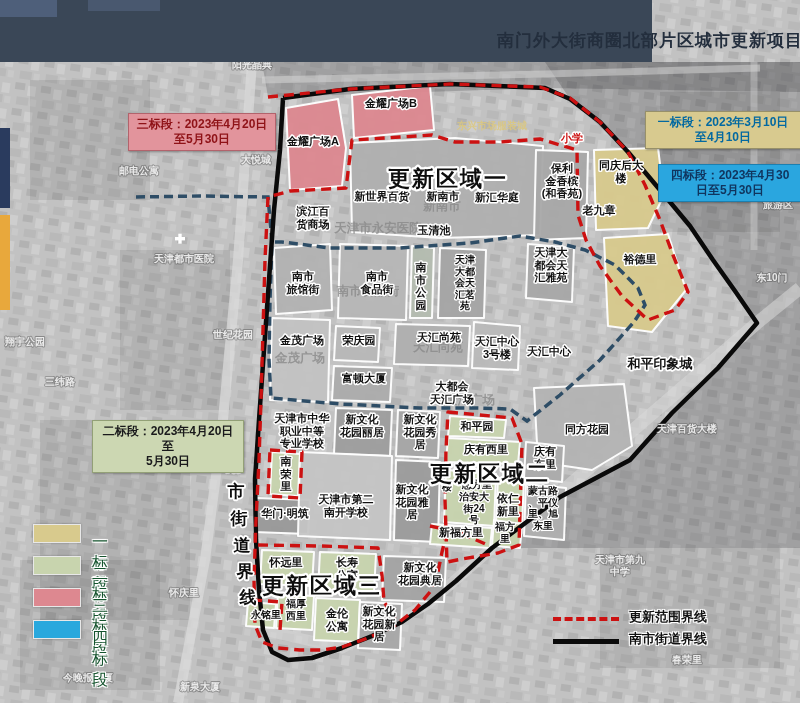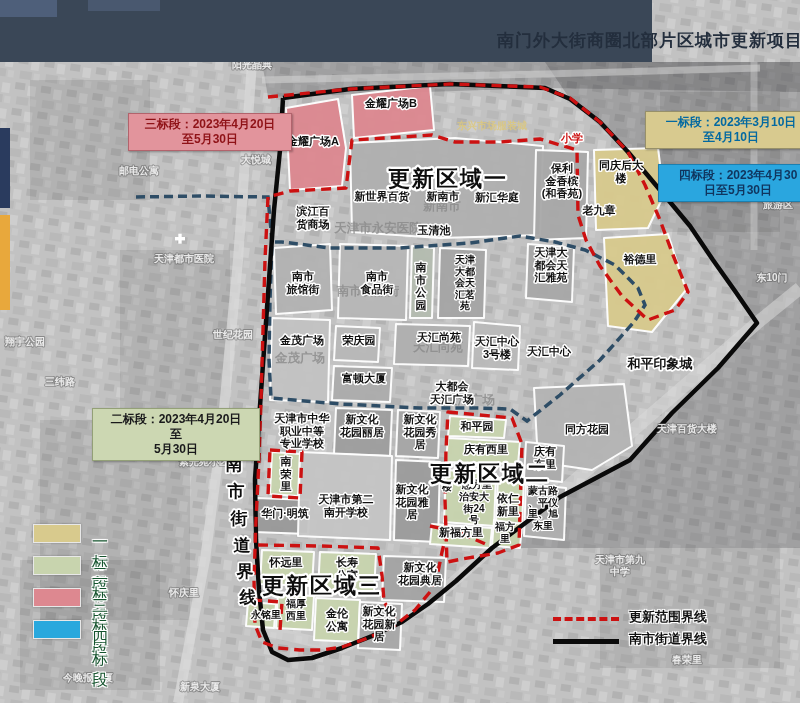--- a/index.html
+++ b/index.html
@@ -12,25 +12,25 @@
   #header .title{position:absolute;left:497px;top:29px;width:300px;font-size:17px;font-weight:bold;
     color:#232e3d;letter-spacing:1px;white-space:nowrap;}
   
   .bar{position:absolute;left:0;width:10px;z-index:25;}
   #bar-navy{top:128px;height:80px;background:#2a3b5e;}
   #bar-gold{top:215px;height:95px;background:#e8a83c;}
   
   #map{position:absolute;left:0;top:0;z-index:5;}
   
   .datebox{position:absolute;z-index:40;text-align:center;font-weight:bold;font-size:12px;
-    line-height:15px;padding:3px 12px;border:1px solid rgba(0,0,0,.25);box-shadow:1px 1px 2px rgba(0,0,0,.3);}
+    line-height:15px;padding:3px 4px;border:1px solid rgba(0,0,0,.25);box-shadow:1px 1px 2px rgba(0,0,0,.3);}
   #box3{left:128px;top:113px;width:138px;background:#e2949c;color:#8f1217;border-color:#b2636c;}
   #box1{left:645px;top:111px;width:146px;background:#d8ca8f;color:#0369a1;border-color:#97906a;}
   #box4{left:658px;top:164px;width:134px;background:#2aa6df;color:#10355e;border-color:#1c7fb0;}
-  #box2{left:92px;top:408px;width:142px;background:#ccd7b2;color:#19191b;border-color:#93a077;text-align:center;}
+  #box2{left:92px;top:420px;width:142px;background:#ccd7b2;color:#19191b;border-color:#93a077;text-align:center;}
   
   .halo{text-shadow:1px 1px 0 #fff,-1px -1px 0 #fff,1px -1px 0 #fff,-1px 1px 0 #fff,0 0 3px #fff;}
   #legend-stages{position:absolute;left:33px;top:521px;z-index:40;}
   .leg-row{position:relative;height:32px;}
   .leg-sw{position:absolute;left:0;top:3px;width:46px;height:17px;border:1px solid #e8e8e8;
     box-shadow:0 0 2px rgba(0,0,0,.3);}
   .leg-lab{position:absolute;left:59px;top:11px;font-size:16px;font-weight:normal;color:#14532d;}
   .sw1{background:#d8ca8d;} .sw2{background:#c8d4ae;} .sw3{background:#dd8890;} .sw4{background:#29a8dd;}
   #legend-lines{position:absolute;left:553px;top:608px;z-index:40;}
   .legline-row{position:relative;height:22px;width:230px;}

